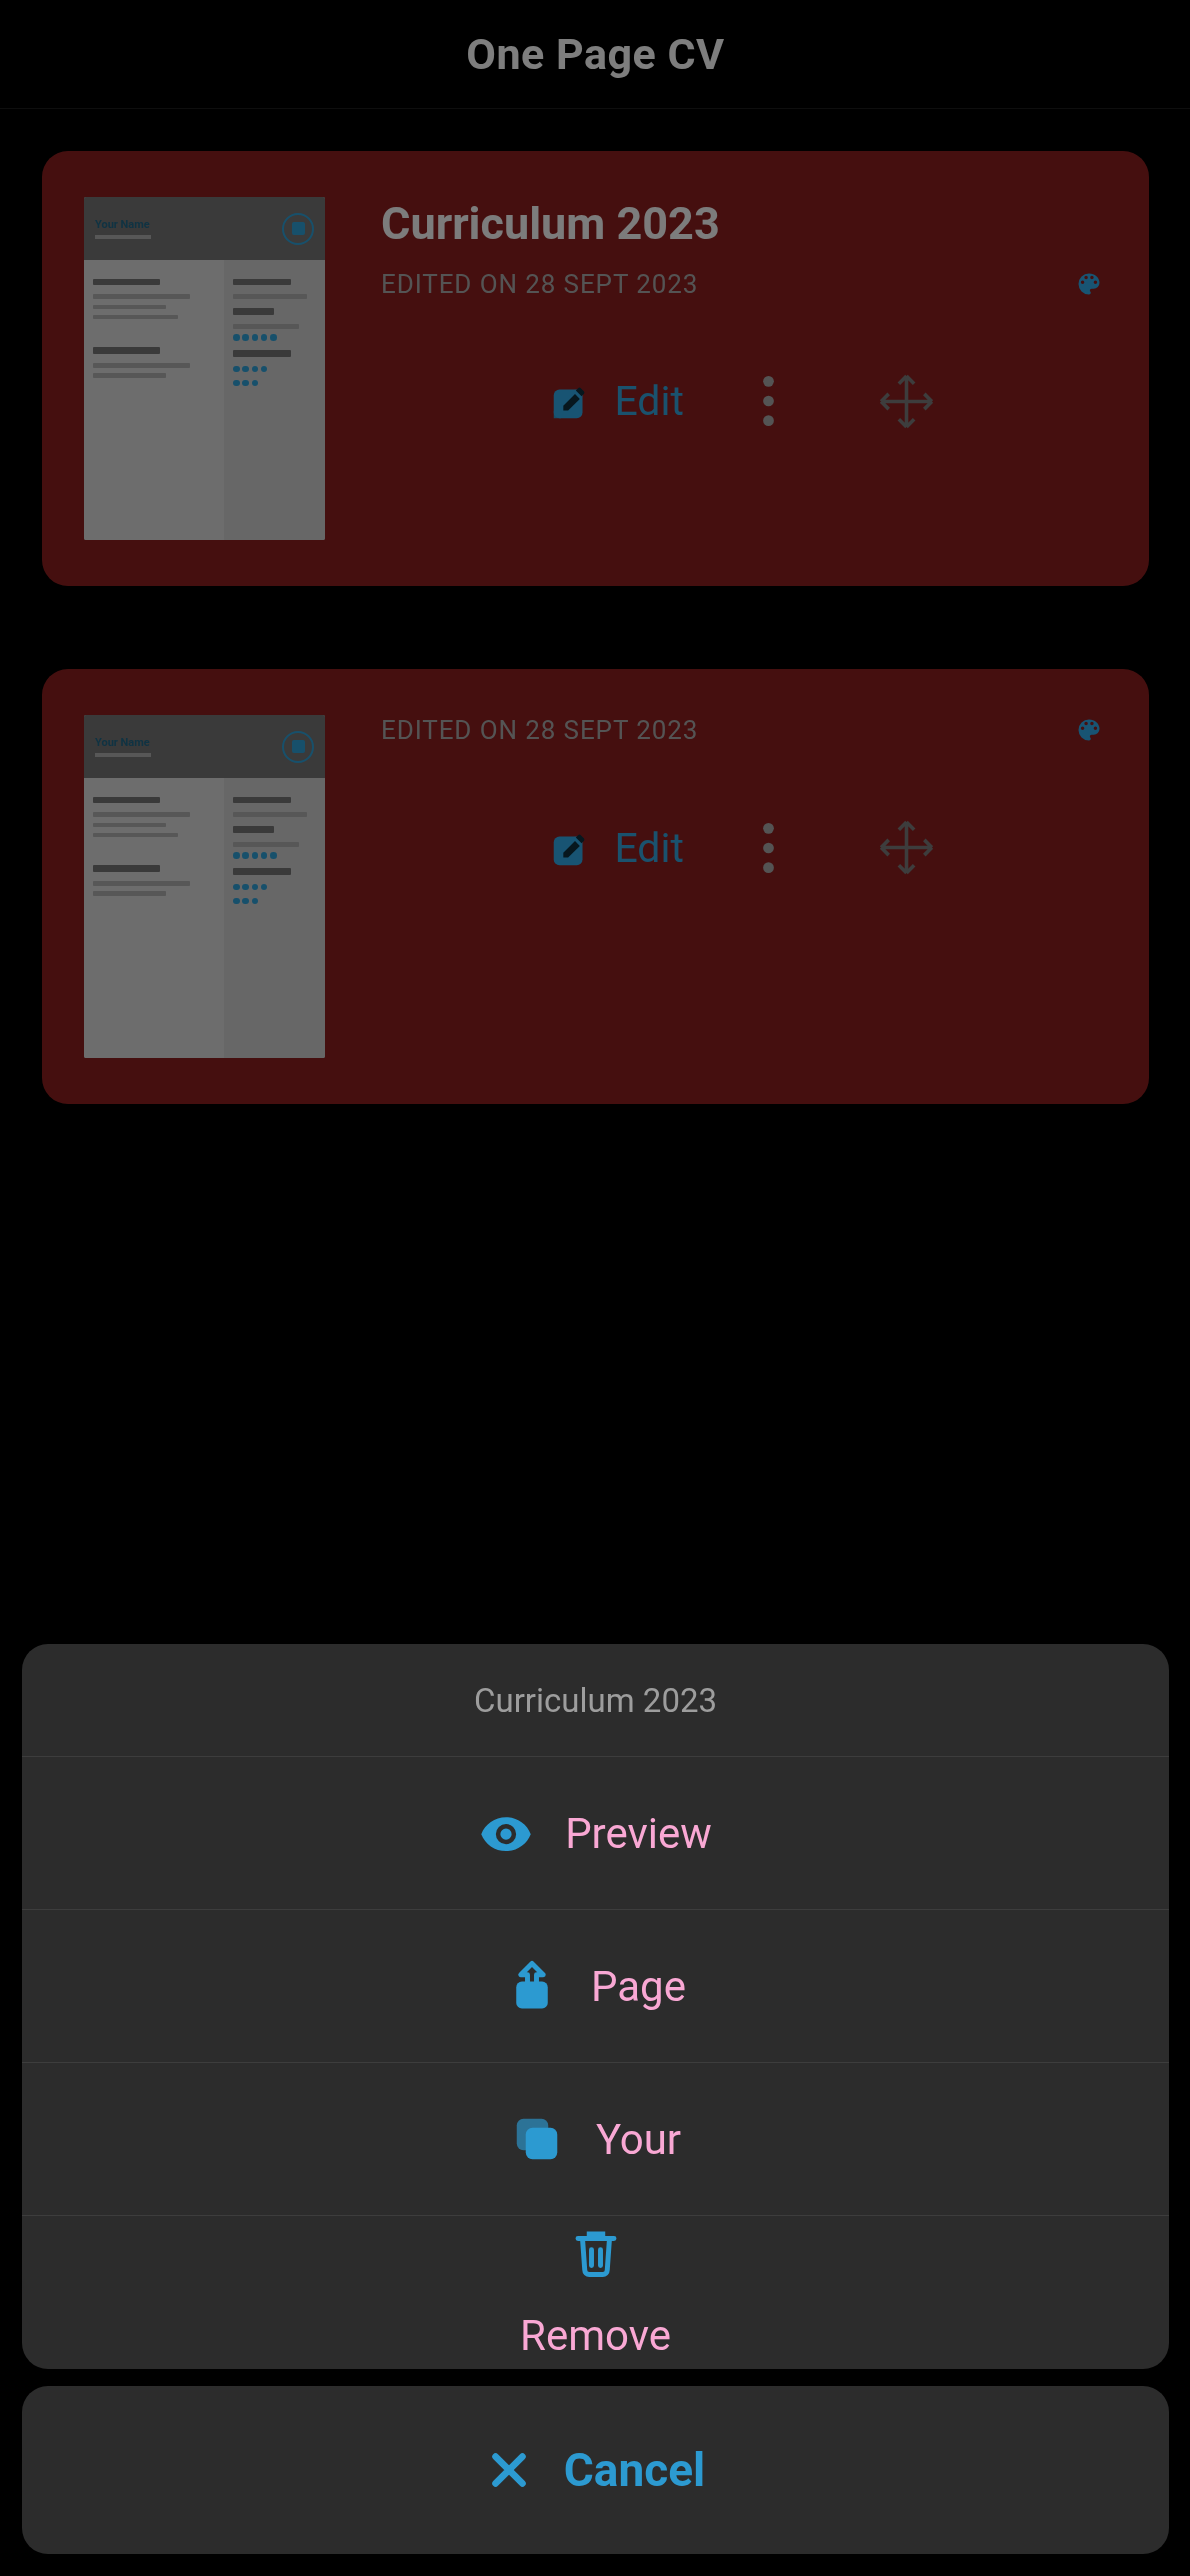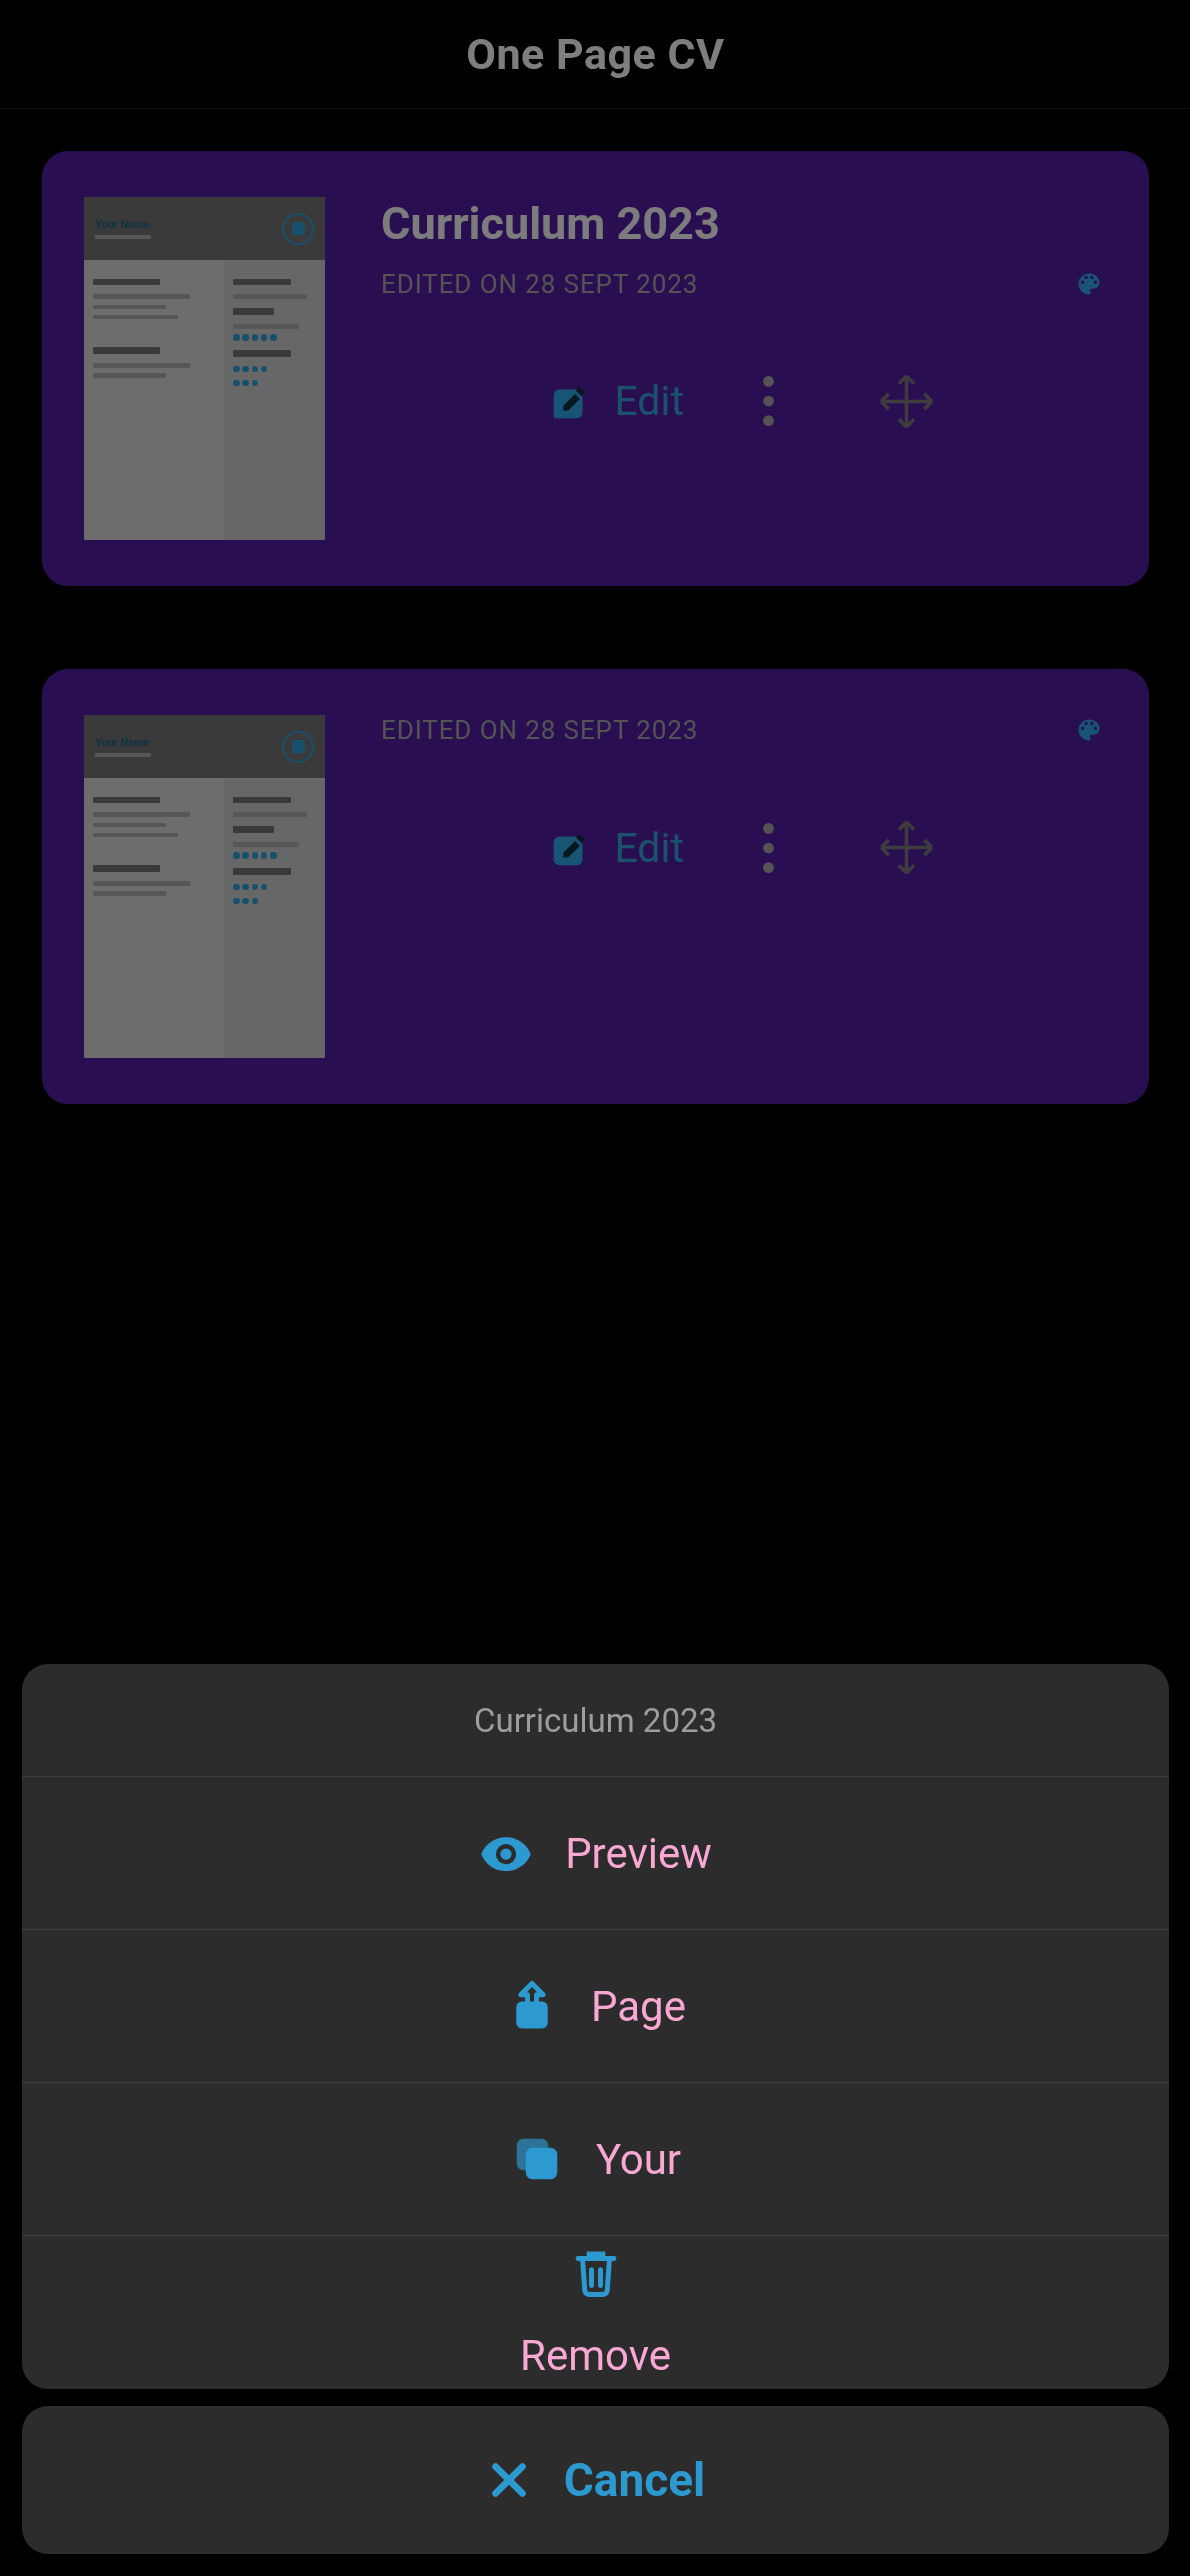--- a/index.html
+++ b/index.html
@@ -28,21 +28,21 @@
     .header-title {
       color: #e5e5e5;
       font-size: 43px;
       font-weight: 700;
       letter-spacing: 0.5px;
     }
     .content {
       padding: 42px 42px 0 42px;
     }
     .card {
-      background: #4c1d95;
+      background: #7f1d1d;
       border-radius: 26px;
       padding: 46px 46px 46px 42px;
       margin-bottom: 83px;
       display: flex;
       gap: 56px;
     }
     .thumb {
       width: 241px;
       height: 343px;
       background: #bdbdbd;
@@ -177,21 +177,21 @@
     }
     .sheet-item:last-child { border-bottom: none; flex-direction: column; }
     .sheet-item-label {
       color: #f9a8d4;
       font-size: 42px;
       font-weight: 400;
     }
     .sheet-cancel {
       background: #2c2c2c;
       border-radius: 26px;
-      height: 148px;
+      height: 168px;
       display: flex;
       align-items: center;
       justify-content: center;
       gap: 32px;
     }
     .sheet-cancel-label {
       color: #2c9ad1;
       font-size: 46px;
       font-weight: 700;
     }

